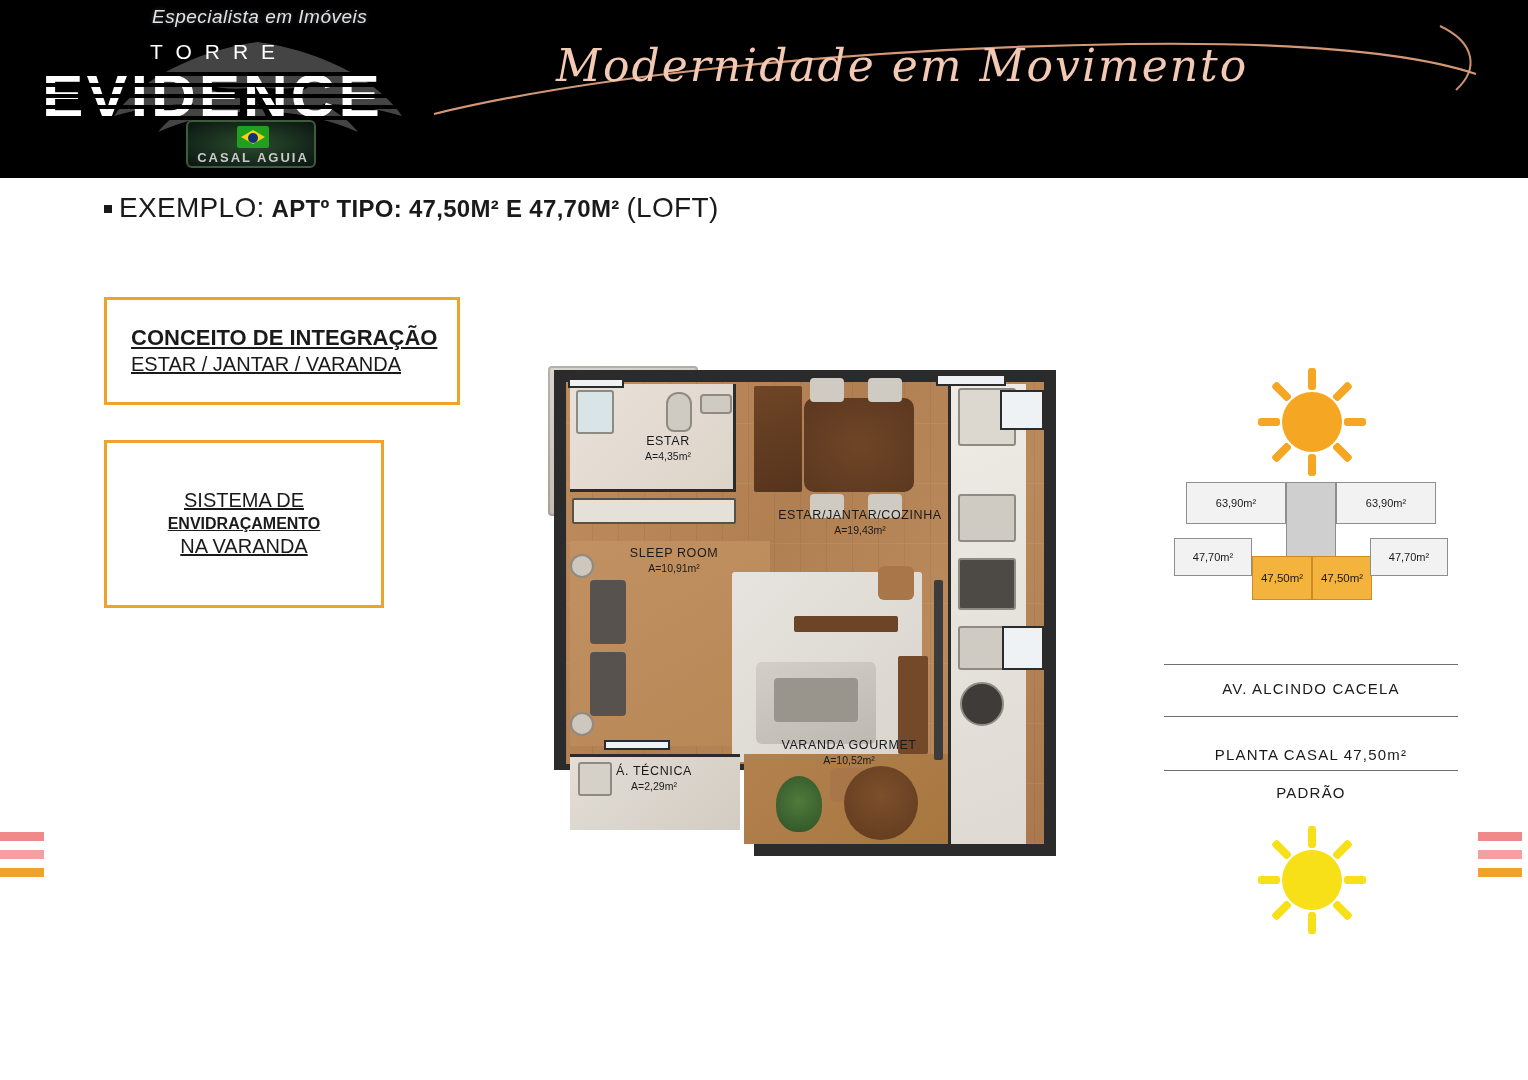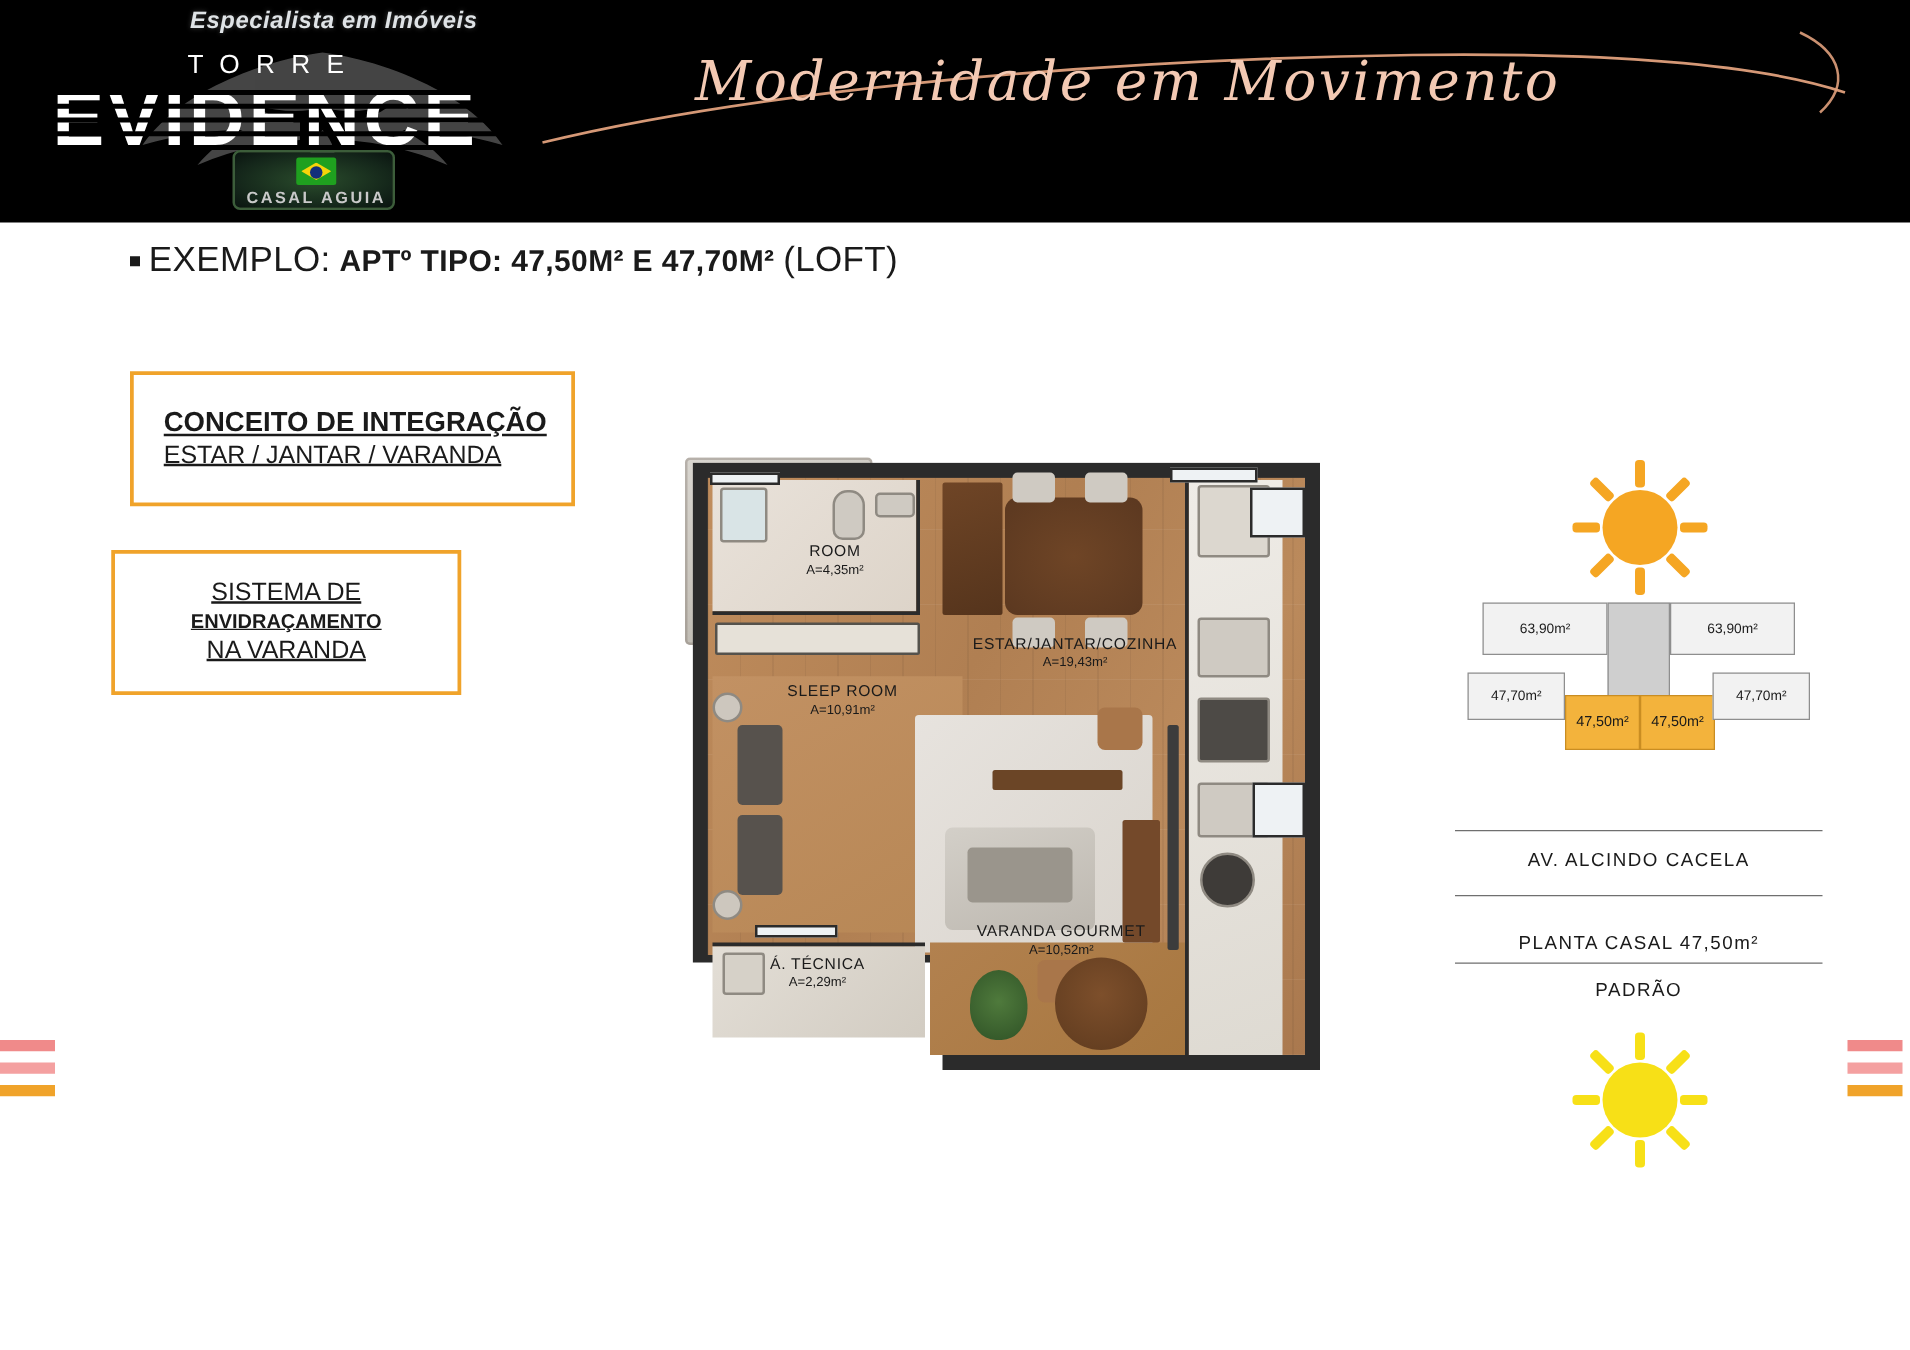--- a/index.html
+++ b/index.html
@@ -18,21 +18,21 @@
   
   .header {
     position: absolute; left: 0; top: 0;
     width: 1528px; height: 178px;
     background: #000000;
     overflow: hidden;
   }
   .header-tagline-specialist {
     position: absolute; left: 152px; top: 6px;
     font-family: "Liberation Sans", sans-serif;
-    font-size: 19px; font-weight: bold; font-style: italic;
+    font-size: 19px; font-weight: normal; font-style: italic;
     color: #dfe3e6; letter-spacing: .5px;
     text-shadow: 0 0 4px rgba(255,255,255,.25);
   }
   .eagle {
     position: absolute; left: 108px; top: 12px;
     width: 300px; height: 160px;
     opacity: .85;
   }
   .torre-word {
     position: absolute; left: 150px; top: 40px;
@@ -118,21 +118,21 @@
     text-align: center;
     line-height: 1.28;
     color: #1a1a1a;
     padding: 6px 10px;
     text-decoration: underline;
   }
   .feature-box .ln { font-size: 20px; }
   .feature-box .ln.b { font-weight: bold; font-size: 16px; }
   #fb0 { left: 104px; top: 297px; width: 356px; height: 108px; align-items: flex-start; text-align: left; padding-left: 24px; }
   #fb0 .ln.b { font-size: 22px; }
-  #fb1 { left: 89px; top: 440px; width: 280px; height: 116px; }
+  #fb1 { left: 104px; top: 440px; width: 280px; height: 168px; }
   #fb2 { left: 104px; top: 604px; width: 296px; height: 142px; }
   #fb3 { left: 104px; top: 784px; width: 244px; height: 130px; }
 
   
   .stripes { position: absolute; width: 44px; }
   .stripes div { height: 9px; margin-bottom: 9px; }
   #stripes-left { left: 0px; top: 832px; }
   #stripes-right { left: 1478px; top: 832px; }
 
   
@@ -399,21 +399,21 @@
     <div class="furn round-table"></div>
     <div class="furn plant"></div>
 
     <div class="win" style="left:20px;top:12px;width:56px;height:10px;"></div>
     <div class="win" style="left:388px;top:8px;width:70px;height:12px;"></div>
     <div class="win" style="left:452px;top:24px;width:44px;height:40px;"></div>
     <div class="win" style="left:454px;top:260px;width:42px;height:44px;"></div>
     <div class="win" style="left:56px;top:374px;width:66px;height:10px;"></div>
 
     <div class="plan-label lbl-banho">
-      <div class="nm">ROOM</div>
+      <div class="nm">ESTAR</div>
       <div class="ar">A=4,35m²</div>
     </div>
     <div class="plan-label lbl-estar">
       <div class="nm">ESTAR/JANTAR/COZINHA</div>
       <div class="ar">A=19,43m²</div>
     </div>
     <div class="plan-label lbl-sleep">
       <div class="nm">SLEEP ROOM</div>
       <div class="ar">A=10,91m²</div>
     </div>

